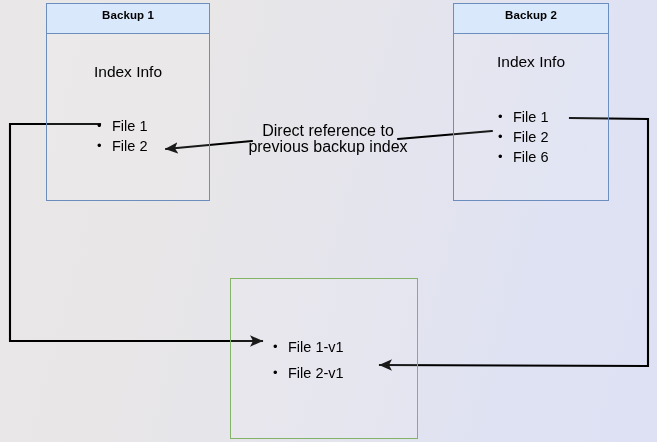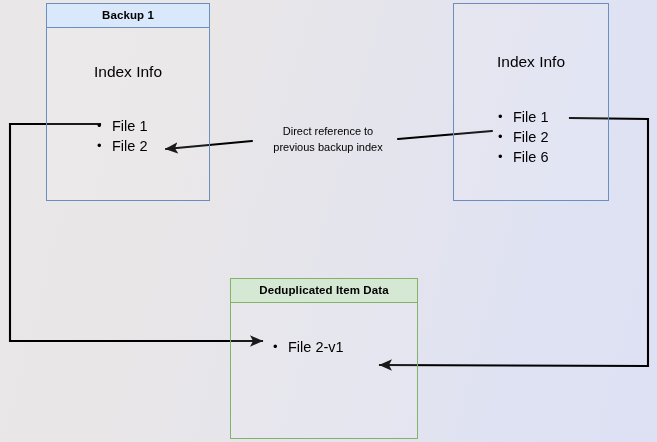--- a/index.html
+++ b/index.html
@@ -37,21 +37,21 @@
     left: 0;
     top: 0;
     width: 100%;
     box-sizing: border-box;
     border-bottom: 1.4px solid;
     text-align: center;
     font-weight: bold;
     font-size: 11.5px;
     color: #000000;
     line-height: 23px;
-    height: 24px;
+    height: 30px;
     letter-spacing: 0.1px;
   }
   .header-blue {
     background: #dae8fc;
     border-bottom-color: #6c8ebf;
   }
   .header-green {
     background: #d5e8d4;
     border-bottom-color: #82b366;
   }
@@ -79,21 +79,21 @@
   .file-list li::before {
     content: "\2022";
     position: absolute;
     left: 0;
     top: -0.5px;
     font-size: 13px;
   }
   .edge-label {
     position: absolute;
     text-align: center;
-    font-size: 11px;
+    font-size: 16px;
     color: #000000;
     line-height: 16px;
     white-space: pre-line;
   }
 </style>
 </head>
 <body>
 
 <div id="canvas">
 
@@ -115,31 +115,32 @@
   <div class="box box-blue" style="left:46px; top:3px; width:164px; height:198px;">
     <div class="box-header header-blue">Backup 1</div>
     <div class="box-title" style="top:59px;">Index Info</div>
     <ul class="file-list" style="left:50px; top:112px;">
       <li>File 1</li>
       <li>File 2</li>
     </ul>
   </div>
 
   <div class="box box-blue" style="left:453px; top:3px; width:156px; height:198px;">
+    <div class="box-header header-blue">Backup 2</div>
     <div class="box-title" style="top:49px;">Index Info</div>
     <ul class="file-list" style="left:44px; top:103px;">
       <li>File 1</li>
       <li>File 2</li>
       <li>File 6</li>
     </ul>
   </div>
 
   <div class="box box-green" style="left:230px; top:278px; width:188px; height:161px;">
-    <div class="box-header header-green">Deduplicated Item Data</div>
     <ul class="file-list" style="left:42px; top:55px; line-height:26px;">
+      <li style="line-height:26px;">File 1-v1</li>
       <li style="line-height:26px;">File 2-v1</li>
     </ul>
   </div>
 
   <div class="edge-label" style="left:248px; top:123px; width:160px;">Direct reference to
 previous backup index</div>
 
 </div>
 
 </body></html>

